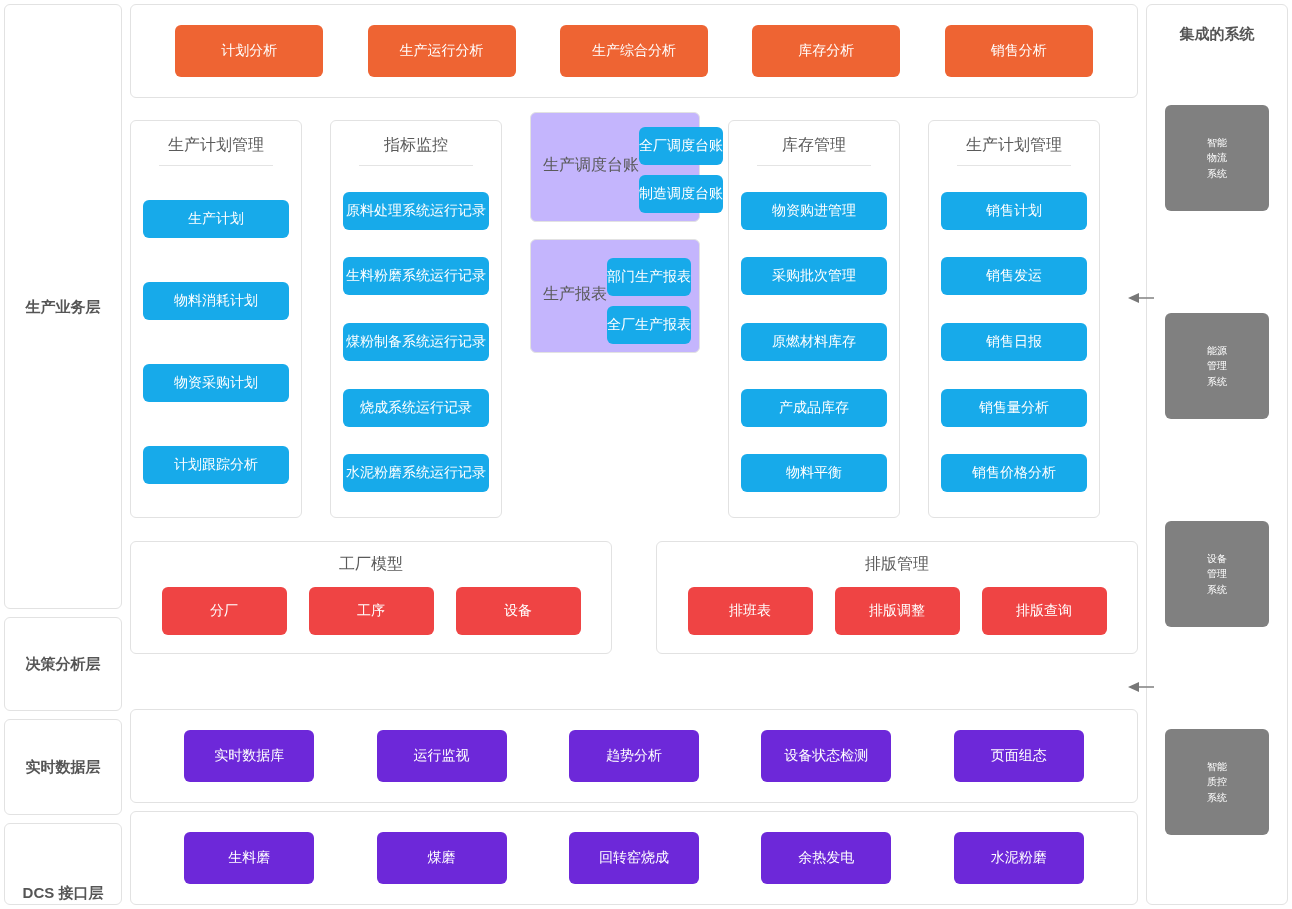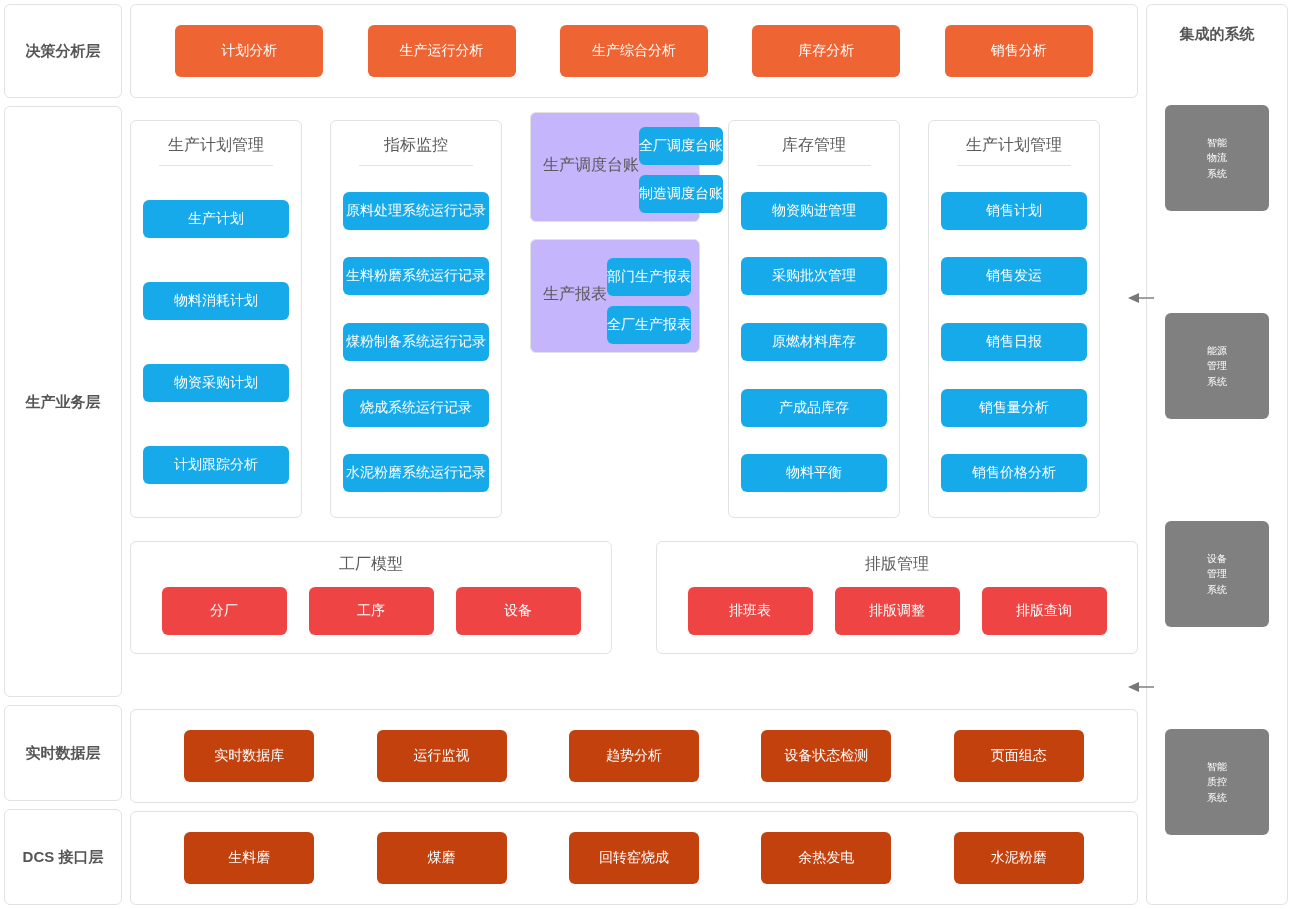--- a/index.html
+++ b/index.html
@@ -41,21 +41,21 @@
     justify-content: center;
     font-size: 15px;
     font-weight: bold;
     color: #555555;
     text-align: center;
     line-height: 1.45;
   }
   .lab-decision { height: 94px; }
   .lab-business { flex: 1 1 auto; }
   .lab-realtime { height: 96px; }
-  .lab-dcs      { height: 96px; }
+  .lab-dcs      { height: 82px; align-items: flex-end; }
 
   
   .center-col {
     flex: 1 1 auto;
     display: flex;
     flex-direction: column;
     gap: 8px;
     min-width: 0;
   }
 
@@ -77,21 +77,21 @@
     text-align: center;
     white-space: nowrap;
     user-select: none;
   }
   .btn-orange-strong {
     background: #ee6433;
     width: 148px;
     height: 52px;
   }
   .btn-orange-light {
-    background: #c2410c;
+    background: #6d28d9;
     width: 130px;
     height: 52px;
   }
 
   
   .business {
     flex: 1 1 auto;
     display: flex;
     flex-direction: column;
     gap: 0;
@@ -258,25 +258,25 @@
   .arrow svg { display: block; }
   .arrow-1 { left: 1128px; top: 291px; }
   .arrow-2 { left: 1128px; top: 680px; }
 </style>
 </head>
 <body>
 
 <div class="page">
 
   <div class="layer-col">
+    <div class="panel layer-label lab-business">
+      <span class="vertical">生产业务层</span>
+    </div>
     <div class="panel layer-label lab-decision">
       <span>决策分析层</span>
-    </div>
-    <div class="panel layer-label lab-business">
-      <span class="vertical">生产业务层</span>
     </div>
     <div class="panel layer-label lab-realtime">
       <span>实时数据层</span>
     </div>
     <div class="panel layer-label lab-dcs">
       <span>DCS 接口层</span>
     </div>
   </div>
 
   <div class="center-col">

